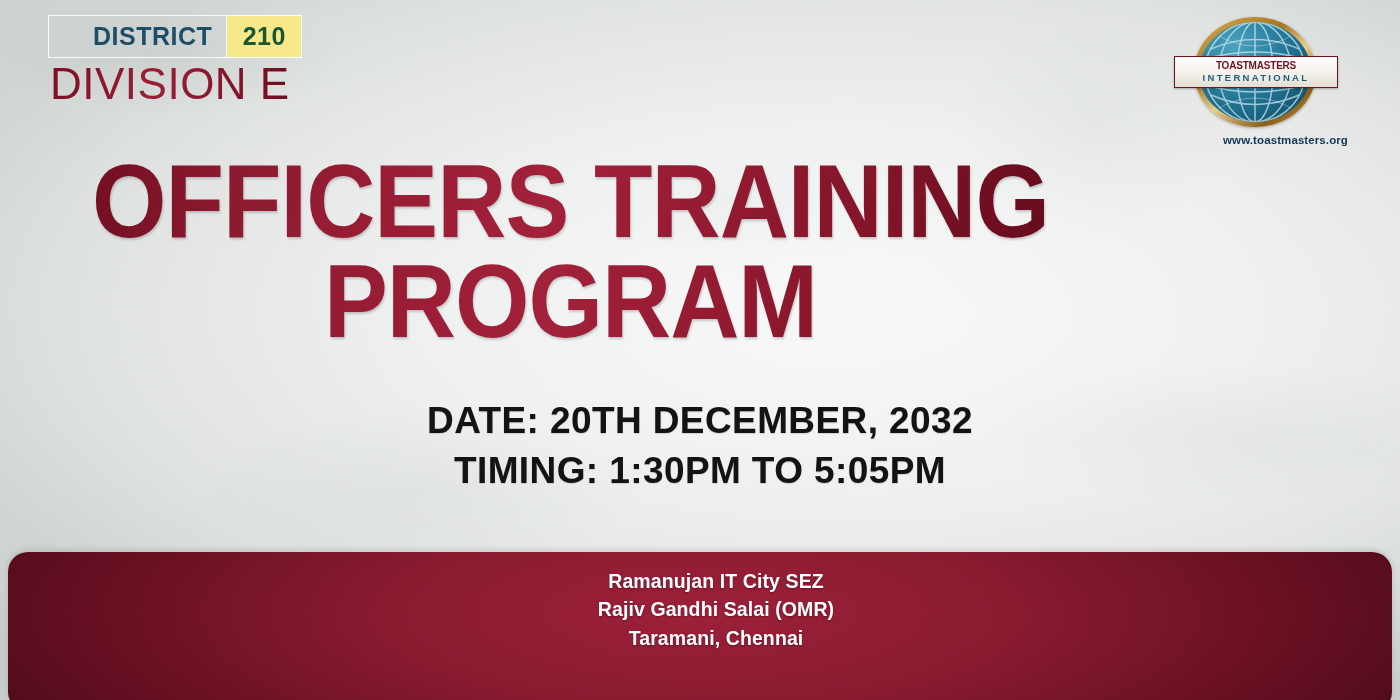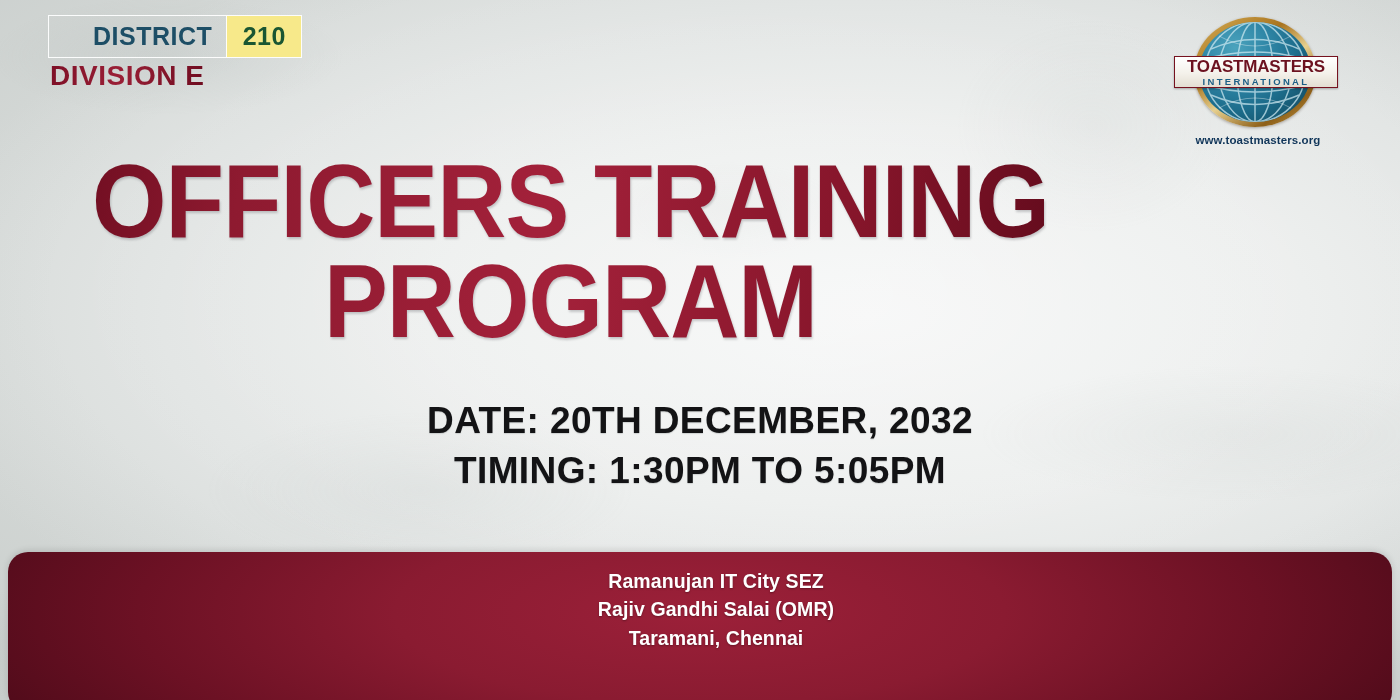--- a/index.html
+++ b/index.html
@@ -80,22 +80,22 @@
     font-size: 25px;
     font-weight: bold;
     letter-spacing: .5px;
     color: #1a5632;
     line-height: 1;
   }
   #division-title {
     position: absolute;
     left: 50px;
     top: 62px;
-    font-size: 28px;
-    font-weight: bold;
+    font-size: 44px;
+    font-weight: normal;
     letter-spacing: .5px;
     line-height: 1;
     background: linear-gradient(100deg, #7d0f26 0%, #9a1f36 45%, #6f0c20 100%);
     -webkit-background-clip: text;
     background-clip: text;
     color: transparent;
     text-shadow: none;
     white-space: nowrap;
   }
 
@@ -139,40 +139,40 @@
     background: linear-gradient(180deg, #ffffff 0%, #f4f1ea 55%, #e3ded2 100%);
     border: 1.6px solid #76121f;
     box-sizing: border-box;
     display: flex;
     flex-direction: column;
     align-items: center;
     justify-content: center;
     box-shadow: 0 1px 2px rgba(0,0,0,.28);
   }
   #tm-banner-main {
-    font-size: 17px;
+    font-size: 10px;
     font-weight: bold;
     letter-spacing: -0.2px;
     color: #6c1220;
     line-height: 1;
   }
   #tm-banner-sub {
     margin-top: 2px;
     font-size: 9.5px;
     font-weight: bold;
     letter-spacing: 2.3px;
     color: #1c5f86;
     line-height: 1;
   }
   #tm-url {
     position: absolute;
     left: 0;
     top: 122px;
     width: 180px;
-    text-align: center;
+    text-align: right;
     font-size: 11.5px;
     font-weight: bold;
     letter-spacing: .1px;
     color: #11365a;
   }
 
   
   #headline {
     position: absolute;
     left: 0;

